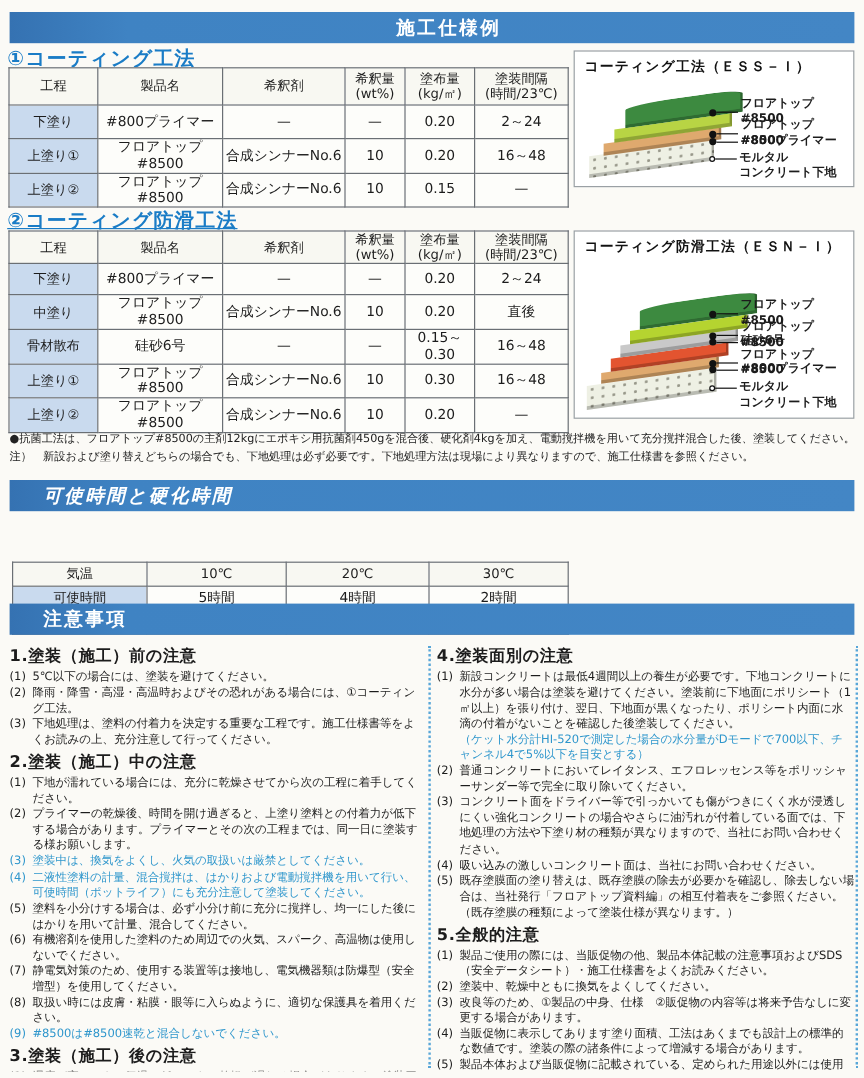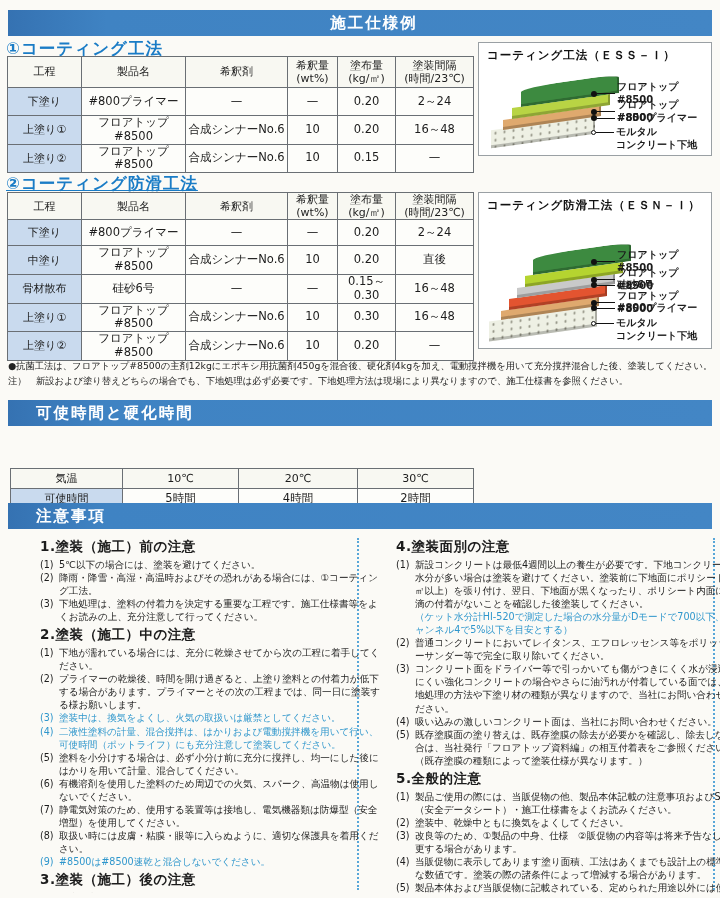--- a/index.html
+++ b/index.html
@@ -52,21 +52,21 @@
   .dg-row .dot.hollow { background:#fff; border:1.5px solid #111; width:5px; height:5px; }
   .dg-row .lead { width:18px; height:1px; background:#111; flex:none; }
   .dg-row .txt { font-weight:bold; font-size:10px; white-space:pre-line; line-height:1.25; padding-left:2px; }
   .dg-row.two { align-items:flex-start; }
   .dg-row.two .dot { margin-top:4px; } .dg-row.two .lead { margin-top:6px; }
 
   
   .fnote { font-size:9.3px; line-height:1.45; width:708px; left:8px; color:#222; }
 
   
-  .pcol { width:346px; overflow:hidden;margin-left:32px; }
+  .pcol { width:346px; overflow:hidden; }
   .p-h { font-weight:bold; font-size:13.5px; margin:3px 0 2px 0; letter-spacing:.5px; }
   .ni { display:flex; font-size:9.6px; line-height:1.36; }
   .ni .n { width:19px; flex:none; }
   .ni .t { flex:1; }
   .blue { color:#2e96cc; }
   .vdiv { border-left:2px dotted #58a6d8; width:0; }
 </style>
 </head>
 <body>
 
@@ -260,21 +260,21 @@
       <span class="dot hollow"></span>
       <span class="lead"></span>
       <span class="txt">モルタル
 コンクリート下地</span>
     </div>
 </div>
 
 <div class="abs fnote" style="top:359px;">●抗菌工法は、フロアトップ#8500の主剤12kgにエポキシ用抗菌剤450gを混合後、硬化剤4kgを加え、電動撹拌機を用いて充分撹拌混合した後、塗装してください。</div>
 <div class="abs fnote" style="top:374px;">注）　新設および塗り替えどちらの場合でも、下地処理は必ず必要です。下地処理方法は現場により異なりますので、施工仕様書を参照ください。</div>
 
-<div class="abs bar" style="top:400px;">
+<div class="abs bar" style="top:400px;font-style:italic;">
   <span>可使時間と硬化時間</span>
 </div>
 
 <table class="spec t3 abs" style="top:430px; left:10px; width:463px;margin-top:38px;">
   <colgroup>
       <col style="width:112px">
       <col style="width:116px">
       <col style="width:119px">
       <col style="width:116px">
     </colgroup>

